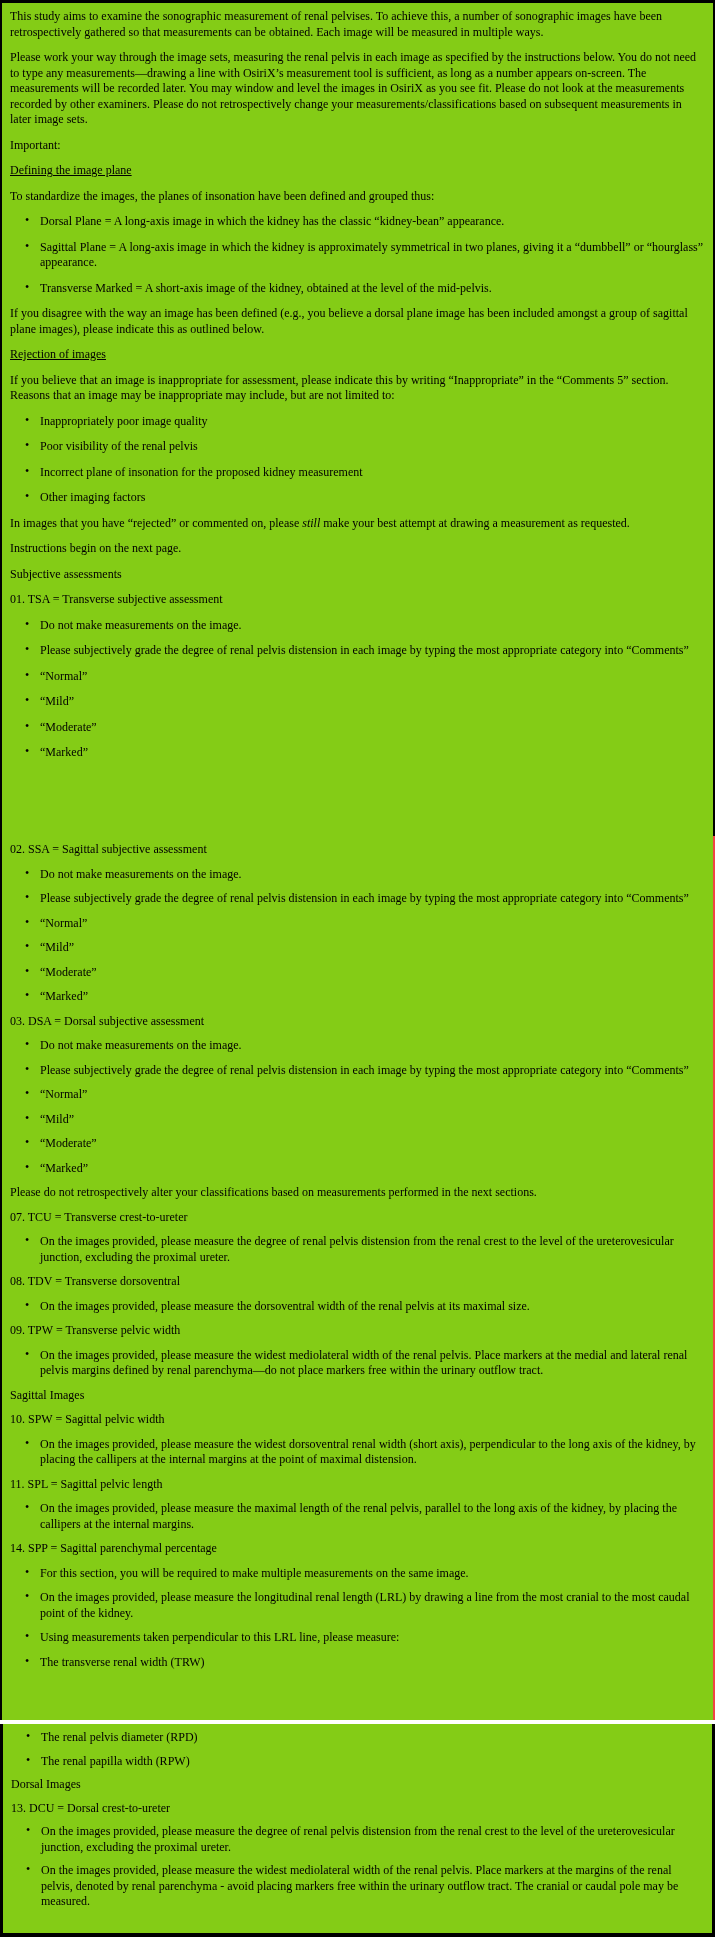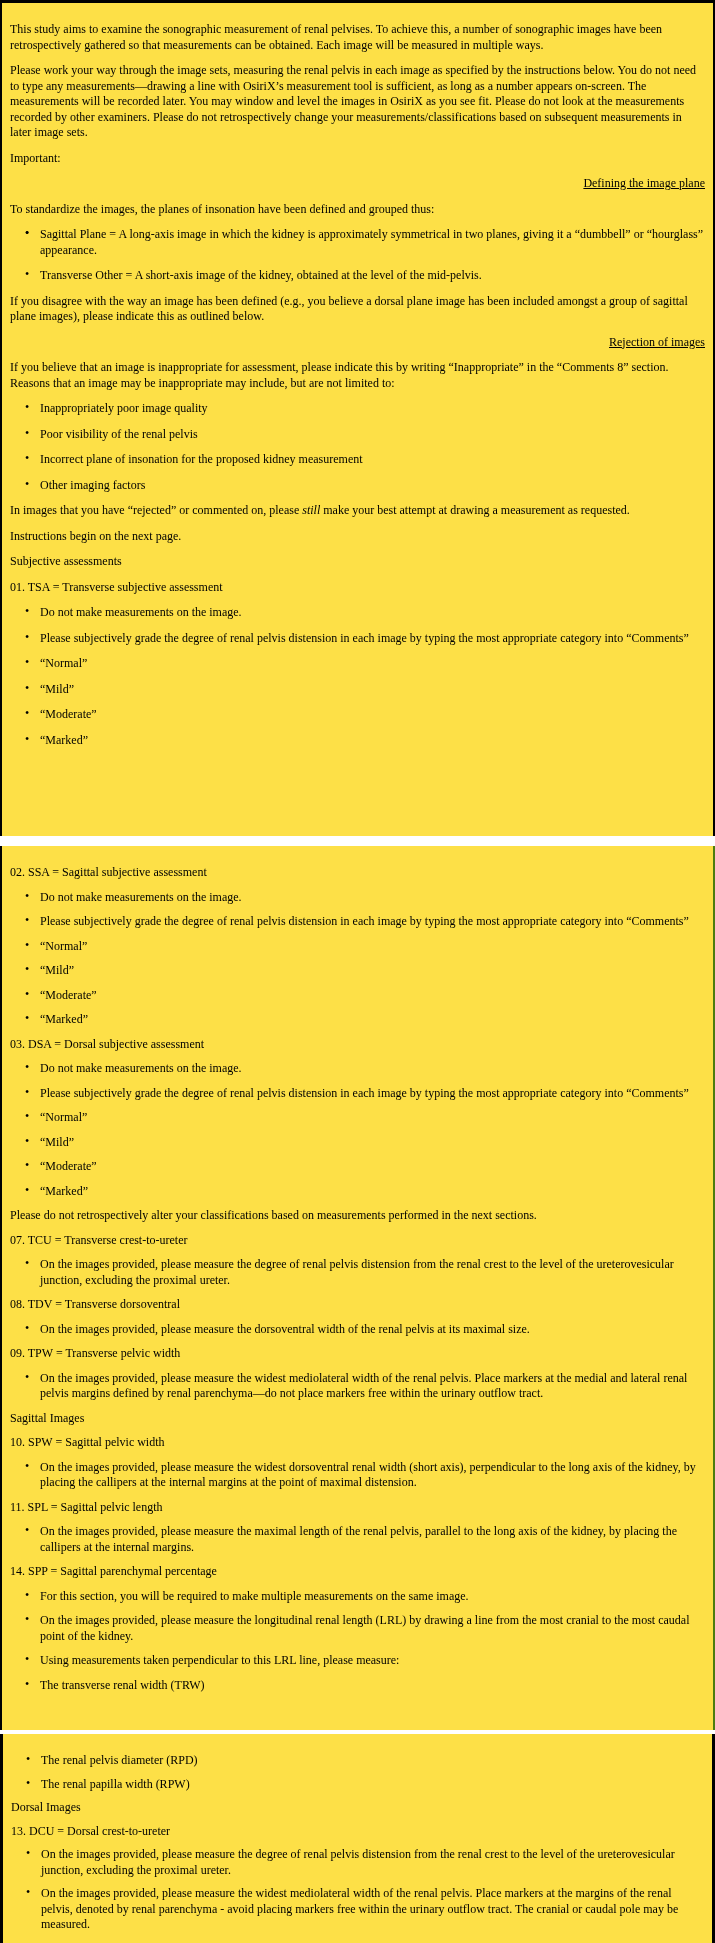--- a/index.html
+++ b/index.html
@@ -13,54 +13,53 @@
     background: #ffffff;
     font-family: "Liberation Serif", "DejaVu Serif", serif;
     color: #000000;
     font-size: 12px;
     line-height: 15.5px;
     box-sizing: border-box;
     overflow: hidden;
   }
   .box {
     box-sizing: border-box;
-    padding: 13px 8px;
+    padding: 0 8px;
     overflow: hidden;
-    background: #fde047;
+    background: #84cc16;
   }
   .box-1 {
     height: 836px;
     border-top: 3px solid #000;
     border-left: 2px solid #000;
     border-right: 2px solid #000;
     --gap: 10px;
   }
   .box-2 {
-    margin-top: 10px;
+    margin-top: 0;
     height: 884px;
     border-left: 2px solid #000;
-    border-right: 2px solid #4d7c0f;
+    border-right: 2px solid #ef4444;
     --gap: 9px;
   }
   .box-3 {
     margin-top: 4px;
     height: 213px;
     border-left: 3px solid #000;
     border-right: 3px solid #000;
     border-bottom: 4px solid #000;
     --gap: 8px;
   }
   .blk {
     margin: var(--gap) 0;
   }
   .box .blk:first-child { margin-top: 6px; }
   .p { }
   .h {
     text-decoration: underline;
-    text-align: right;
   }
   .li {
     position: relative;
     padding-left: 30px;
   }
   .li .bullet {
     position: absolute;
     left: 15px;
     top: -1px;
   }
@@ -70,26 +69,26 @@
 </head>
 <body>
 
 <div class="page">
     <section class="box box-1">
       <p class="blk p">This study aims to examine the sonographic measurement of renal pelvises. To achieve this, a number of sonographic images have been retrospectively gathered so that measurements can be obtained. Each image will be measured in multiple ways.</p>
       <p class="blk p">Please work your way through the image sets, measuring the renal pelvis in each image as specified by the instructions below. You do not need to type any measurements—drawing a line with OsiriX’s measurement tool is sufficient, as long as a number appears on-screen. The measurements will be recorded later. You may window and level the images in OsiriX as you see fit. Please do not look at the measurements recorded by other examiners. Please do not retrospectively change your measurements/classifications based on subsequent measurements in later image sets.</p>
       <p class="blk p">Important:</p>
       <p class="blk h">Defining the image plane</p>
       <p class="blk p">To standardize the images, the planes of insonation have been defined and grouped thus:</p>
-      <div class="blk li"><span class="bullet">•</span></div>
+      <div class="blk li"><span class="bullet">•</span><span class="li-text">Dorsal Plane = A long-axis image in which the kidney has the classic “kidney-bean” appearance.</span></div>
       <div class="blk li"><span class="bullet">•</span><span class="li-text">Sagittal Plane = A long-axis image in which the kidney is approximately symmetrical in two planes, giving it a “dumbbell” or “hourglass” appearance.</span></div>
-      <div class="blk li"><span class="bullet">•</span><span class="li-text">Transverse Other = A short-axis image of the kidney, obtained at the level of the mid-pelvis.</span></div>
+      <div class="blk li"><span class="bullet">•</span><span class="li-text">Transverse Marked = A short-axis image of the kidney, obtained at the level of the mid-pelvis.</span></div>
       <p class="blk p">If you disagree with the way an image has been defined (e.g., you believe a dorsal plane image has been included amongst a group of sagittal plane images), please indicate this as outlined below.</p>
       <p class="blk h">Rejection of images</p>
-      <p class="blk p">If you believe that an image is inappropriate for assessment, please indicate this by writing “Inappropriate” in the “Comments 8” section. Reasons that an image may be inappropriate may include, but are not limited to:</p>
+      <p class="blk p">If you believe that an image is inappropriate for assessment, please indicate this by writing “Inappropriate” in the “Comments 5” section. Reasons that an image may be inappropriate may include, but are not limited to:</p>
       <div class="blk li"><span class="bullet">•</span><span class="li-text">Inappropriately poor image quality</span></div>
       <div class="blk li"><span class="bullet">•</span><span class="li-text">Poor visibility of the renal pelvis</span></div>
       <div class="blk li"><span class="bullet">•</span><span class="li-text">Incorrect plane of insonation for the proposed kidney measurement</span></div>
       <div class="blk li"><span class="bullet">•</span><span class="li-text">Other imaging factors</span></div>
       <p class="blk p"><span>In images that you have “rejected” or commented on, please </span><i class="emph">still</i><span> make your best attempt at drawing a measurement as requested.</span></p>
       <p class="blk p">Instructions begin on the next page.</p>
       <p class="blk p">Subjective assessments</p>
       <p class="blk p">01. TSA = Transverse subjective assessment</p>
       <div class="blk li"><span class="bullet">•</span><span class="li-text">Do not make measurements on the image.</span></div>
       <div class="blk li"><span class="bullet">•</span><span class="li-text">Please subjectively grade the degree of renal pelvis distension in each image by typing the most appropriate category into “Comments”</span></div>

